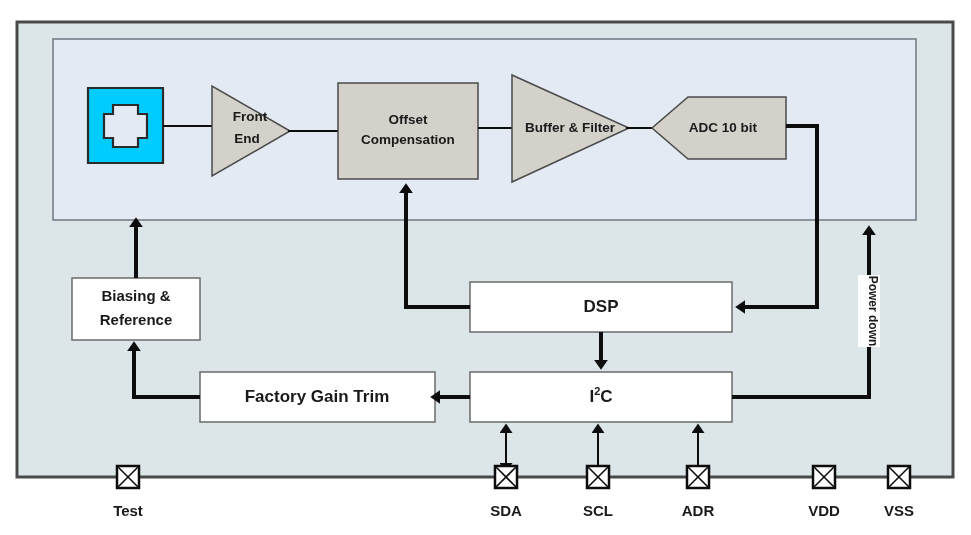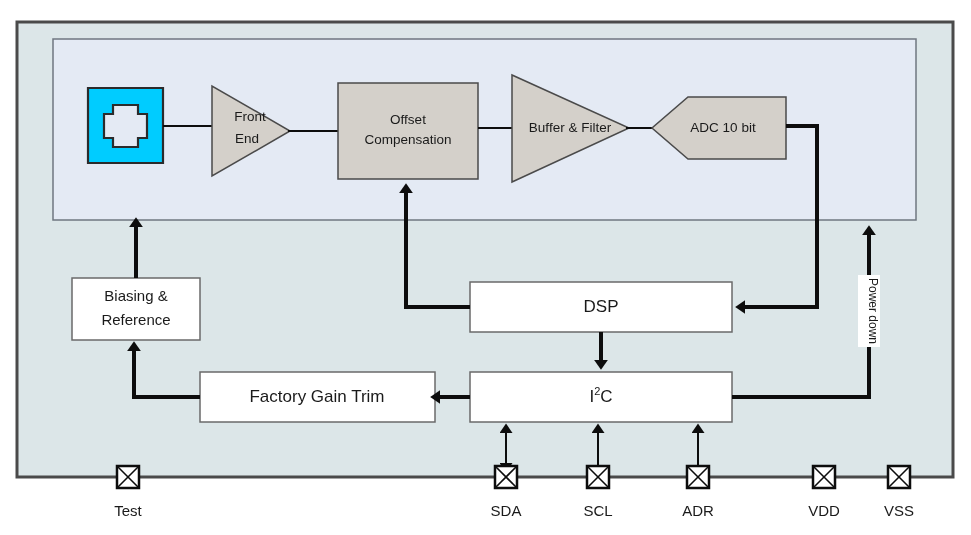--- a/index.html
+++ b/index.html
@@ -11,20 +11,21 @@
     width: 971px;
     height: 535px;
     font-family: "Liberation Sans", sans-serif;
     overflow: hidden;
   }
   #diagram-root {
     position: relative;
     width: 802px;
     height: 535px;
     background: #ffffff;
+    font-weight: bold;
   }
   svg#block-diagram {
     display: block;
     width: 971px;
     height: 535px;
   }
   .blk-text {
     font-family: "Liberation Sans", sans-serif;
     font-size: 15px;
     fill: #1a1a1a;

